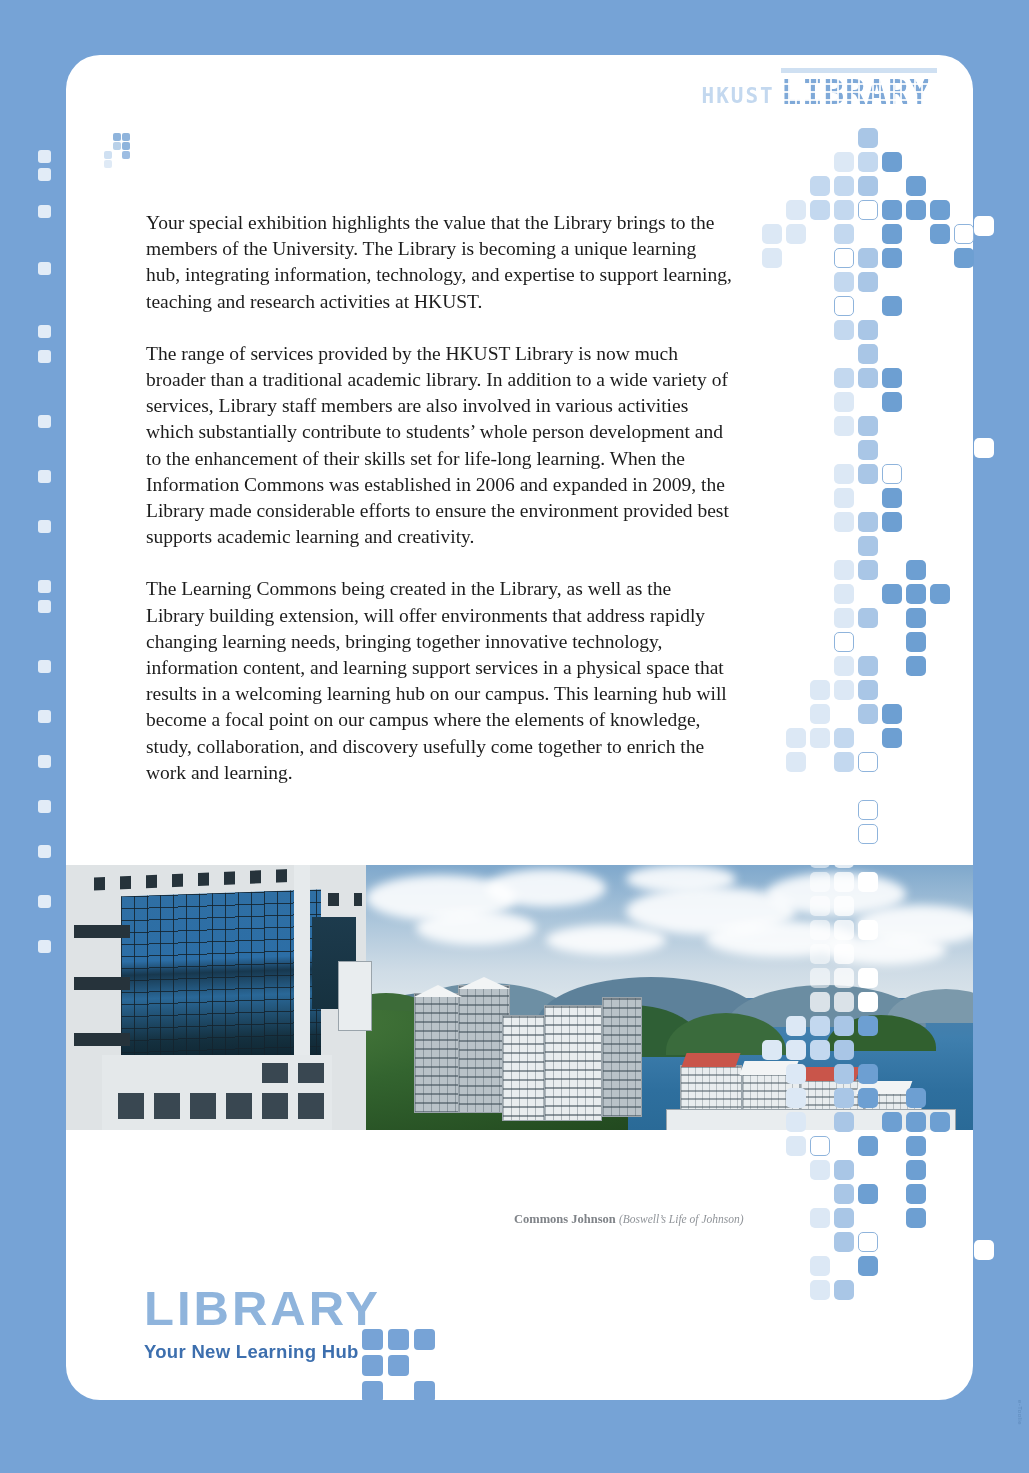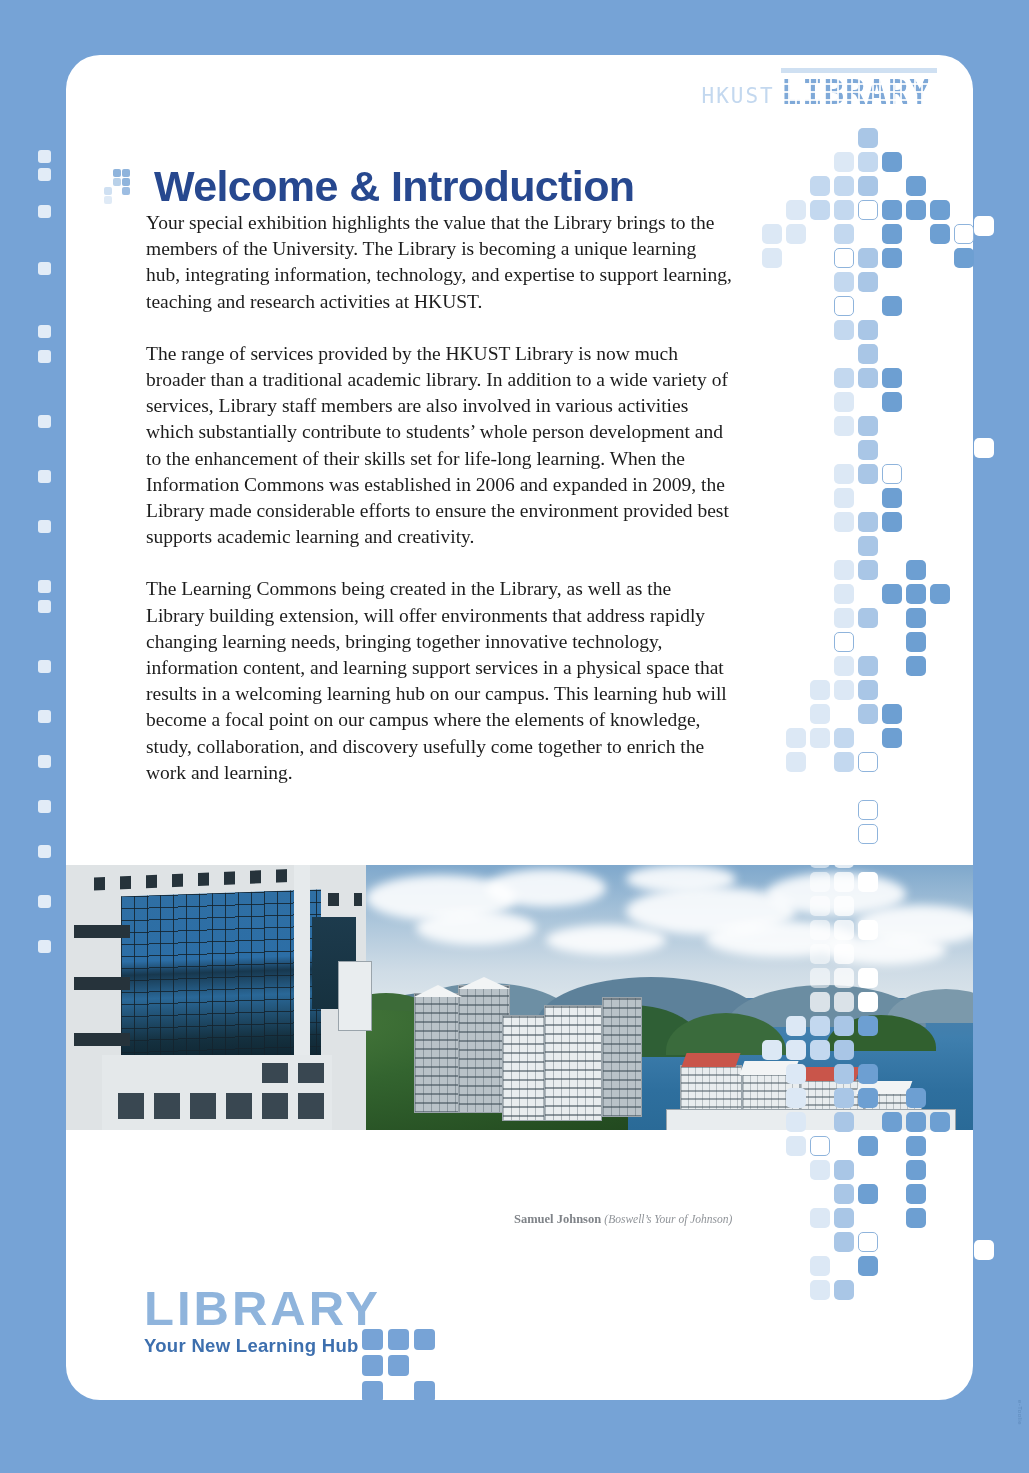--- a/index.html
+++ b/index.html
@@ -47,21 +47,21 @@
     right: 42px; top: 14px;
     height: 40px;
     display: flex;
     align-items: flex-end;
     gap: 6px;
     z-index: 9;
   }
   .wm-hkust {
     font-family: "DejaVu Sans Mono", monospace;
     font-size: 21px;
-    font-weight: normal;
+    font-weight: bold;
     letter-spacing: 2px;
     color: #c3d8ef;
     line-height: 1;
     padding-bottom: 2px;
   }
   .wm-library {
     font-family: "DejaVu Sans Mono", monospace;
     font-size: 34px;
     font-weight: bold;
     letter-spacing: 1px;
@@ -265,21 +265,21 @@
     letter-spacing: 3px;
     color: #8fb4dc;
     line-height: .95;
   }
   .fl-tag {
     font-family: "Liberation Sans", sans-serif;
     font-size: 18.5px;
     font-weight: bold;
     letter-spacing: .3px;
     color: #3d6fae;
-    margin-top: 3px;
+    margin-top: 9px;
   }
   .fl-blocks {
     position: absolute;
     left: 218px; top: 44px;
     width: 110px; height: 100px;
   }
   .fl-blocks i {
     position: absolute;
     width: 21px; height: 21px;
     border-radius: 4px;
@@ -335,21 +335,20 @@
     <div class="title-row">
       <span class="title-glyph" id="titleGlyph">
           <i style="left: 9px; top: 0px; background: rgb(143, 180, 220);"></i>
           <i style="left: 18px; top: 0px; background: rgb(143, 180, 220);"></i>
           <i style="left: 9px; top: 9px; background: rgb(185, 209, 233);"></i>
           <i style="left: 18px; top: 9px; background: rgb(143, 180, 220);"></i>
           <i style="left: 0px; top: 18px; background: rgb(207, 224, 242);"></i>
           <i style="left: 18px; top: 18px; background: rgb(157, 189, 226);"></i>
           <i style="left: 0px; top: 27px; background: rgb(223, 234, 246);"></i>
         </span>
-      <h1 class="page-title">Welcome &amp; Introduction</h1>
     </div>
 
     <div class="copy">
       <p>Your special exhibition highlights the value that the Library brings to the members of the University. The Library is becoming a unique learning hub, integrating information, technology, and expertise to support learning, teaching and research activities at HKUST.</p>
       <p>The range of services provided by the HKUST Library is now much broader than a traditional academic library. In addition to a wide variety of services, Library staff members are also involved in various activities which substantially contribute to students’ whole person development and to the enhancement of their skills set for life-long learning. When the Information Commons was established in 2006 and expanded in 2009, the Library made considerable efforts to ensure the environment provided best supports academic learning and creativity.</p>
       <p>The Learning Commons being created in the Library, as well as the Library building extension, will offer environments that address rapidly changing learning needs, bringing together innovative technology, information content, and learning support services in a physical space that results in a welcoming learning hub on our campus. This learning hub will become a focal point on our campus where the elements of knowledge, study, collaboration, and discovery usefully come together to enrich the work and learning.</p>
     </div>
 
     <div class="photo" id="photo">
         <div class="sky"></div>
@@ -408,22 +407,22 @@
           <div class="base-win" style="left: 196px; top: 228px; width: 26px; height: 26px;"></div>
           <div class="base-win" style="left: 232px; top: 228px; width: 26px; height: 26px;"></div>
           <div class="base-win" style="left: 196px; top: 198px; width: 26px; height: 20px;"></div>
           <div class="base-win" style="left: 232px; top: 198px; width: 26px; height: 20px;"></div>
           <div class="bldg white" style="left: 272px; top: 96px; width: 34px; height: 70px;"></div>
         </div>
       </div>
 
     <blockquote class="quote">
       <div class="quote-attrib">
-        <span>Samuel Johnson</span>
-        <span class="quote-src">(Boswell’s Your of Johnson)</span>
+        <span>Commons Johnson</span>
+        <span class="quote-src">(Boswell’s Life of Johnson)</span>
       </div>
     </blockquote>
 
     <div class="footer-logo">
       <div class="fl-library">LIBRARY</div>
       <div class="fl-tag">Your New Learning Hub</div>
       <div class="fl-blocks" id="flBlocks">
           <i style="left: 0px; top: 0px;"></i>
           <i style="left: 26px; top: 0px;"></i>
           <i style="left: 52px; top: 0px;"></i>

